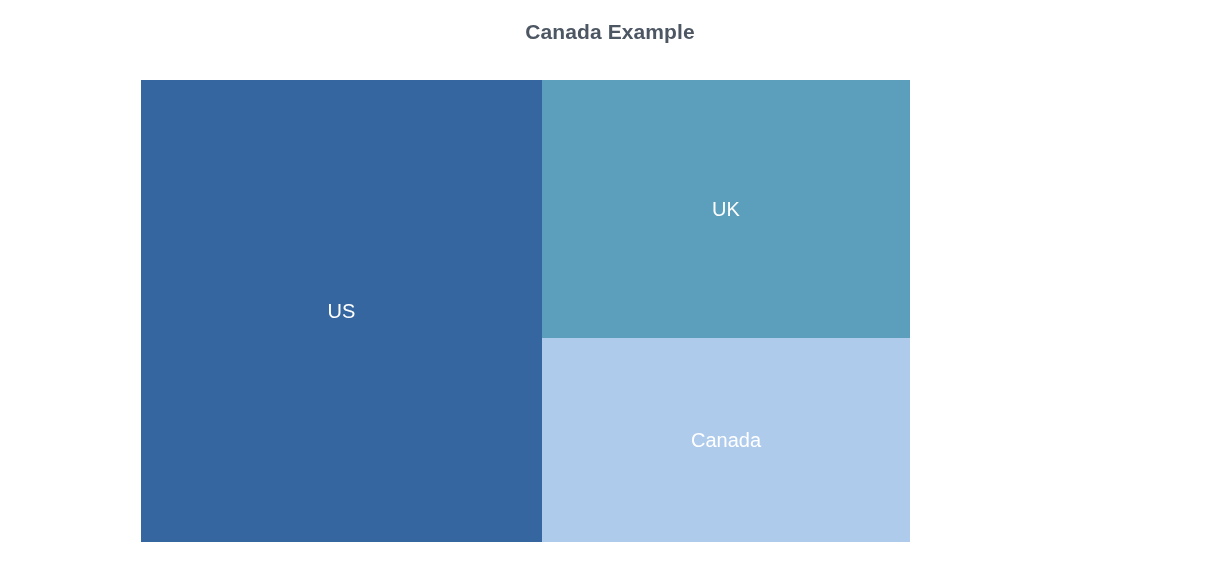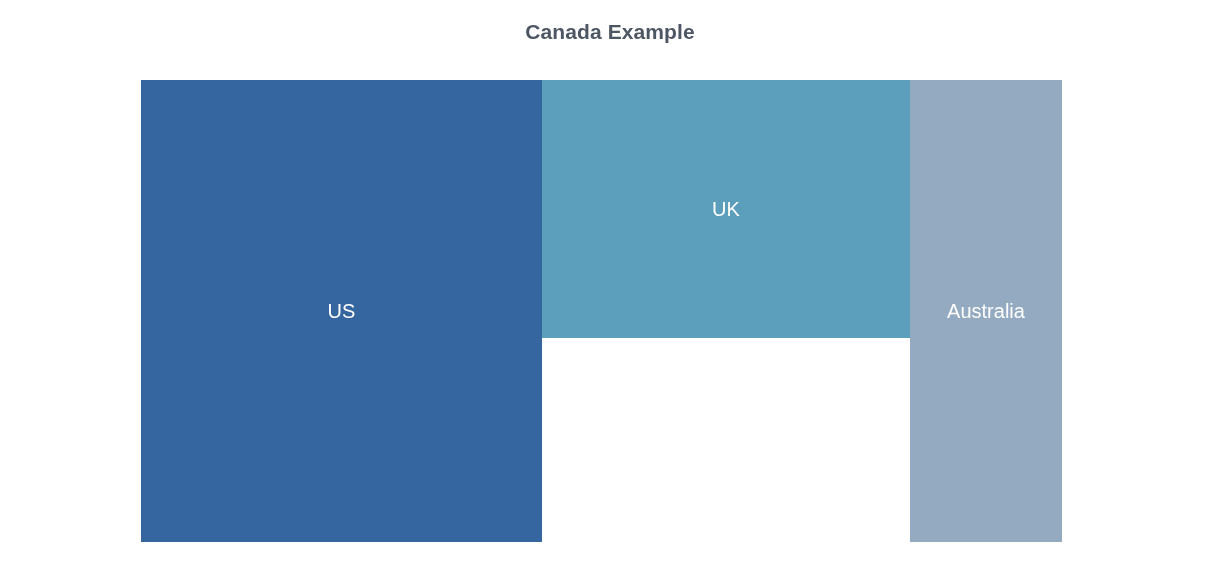--- a/index.html
+++ b/index.html
@@ -65,19 +65,19 @@
   <div id="treemap-plot" style="left: 141px; top: 80px; width: 921px; height: 462px;">
 
     <div class="treemap-tile" style="left: 401px; top: 0px; width: 368px; height: 258px; background: rgb(91, 159, 189);">
       <span class="tile-label" style="color: rgb(255, 255, 255);">UK</span>
     </div>
 
     <div class="treemap-tile" style="left: 0px; top: 0px; width: 401px; height: 462px; background: rgb(54, 102, 159);">
       <span class="tile-label" style="color: rgb(255, 255, 255);">US</span>
     </div>
 
+    <div class="treemap-tile" style="left: 401px; top: 258px; width: 368px; height: 204px; background: rgb(174, 203, 235);">
+      <span class="tile-label" style="color: rgb(255, 255, 255);">Canada</span>
+    </div>
 
-    <div class="treemap-tile" style="left: 769px; top: 0px; width: 152px; height: 462px; background: rgb(148, 170, 193);">
-      <span class="tile-label" style="color: rgb(255, 255, 255);">Australia</span>
-    </div>
 
   </div>
 </div>
 
 </body></html>

